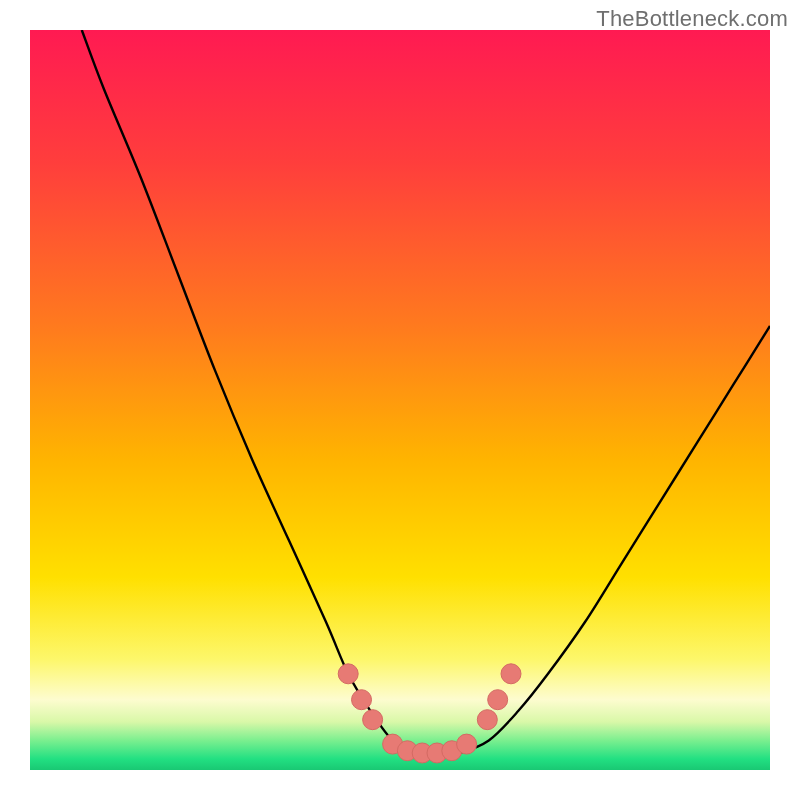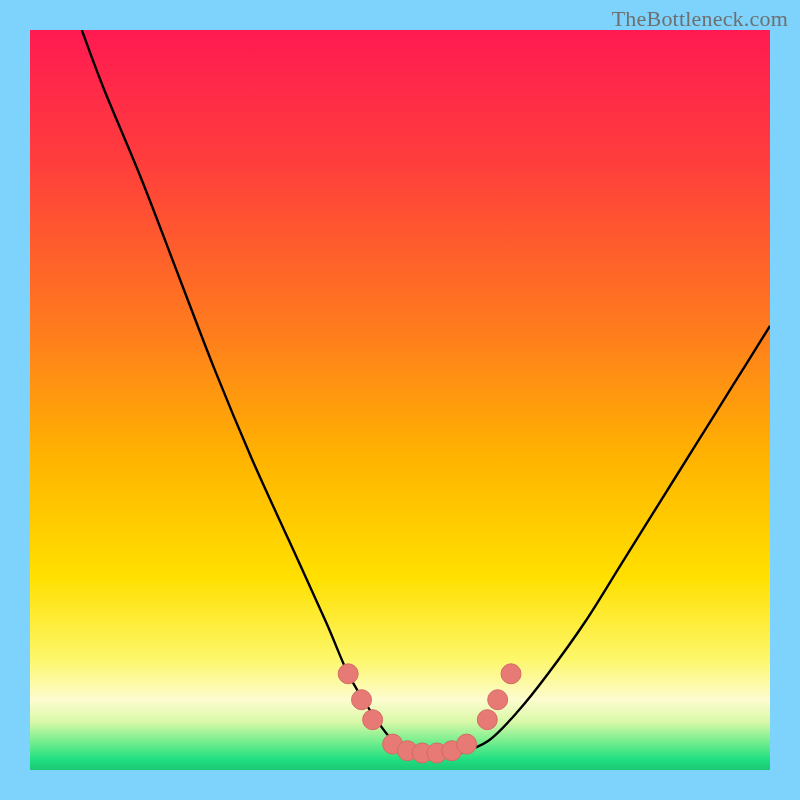--- a/index.html
+++ b/index.html
@@ -8,22 +8,21 @@
     width: 800px;
     height: 800px;
     overflow: hidden;
     background: #000;
     font-family: Arial, Helvetica, sans-serif;
   }
   .frame {
     position: absolute;
     top: 0; left: 0;
     width: 800px; height: 800px;
-    background: #7dd3fc;
-    font-family: Liberation Serif, serif;
+    background: #ffffff;
   }
   .plot-area {
     position: absolute;
     left: 30px;
     top: 30px;
     width: 740px;
     height: 740px;
     overflow: hidden;
   }
   .gradient {

